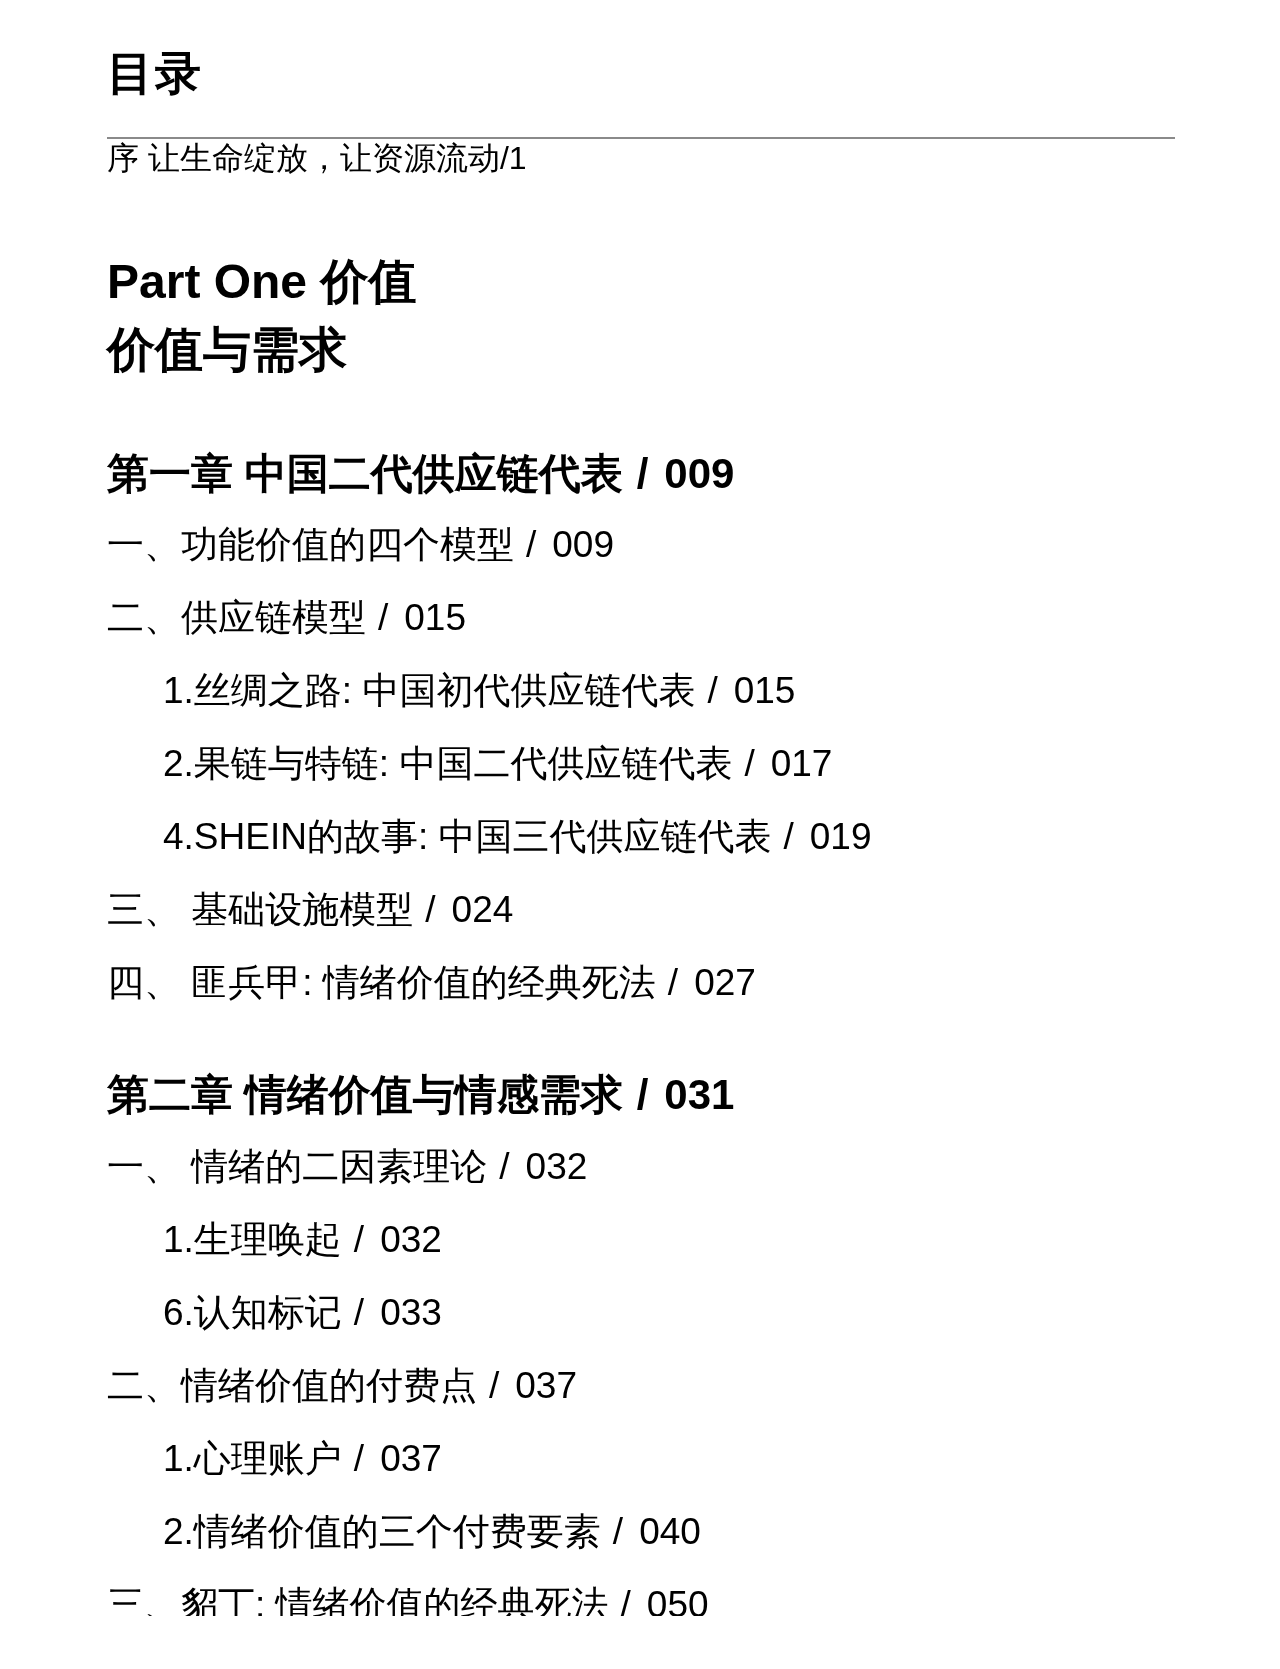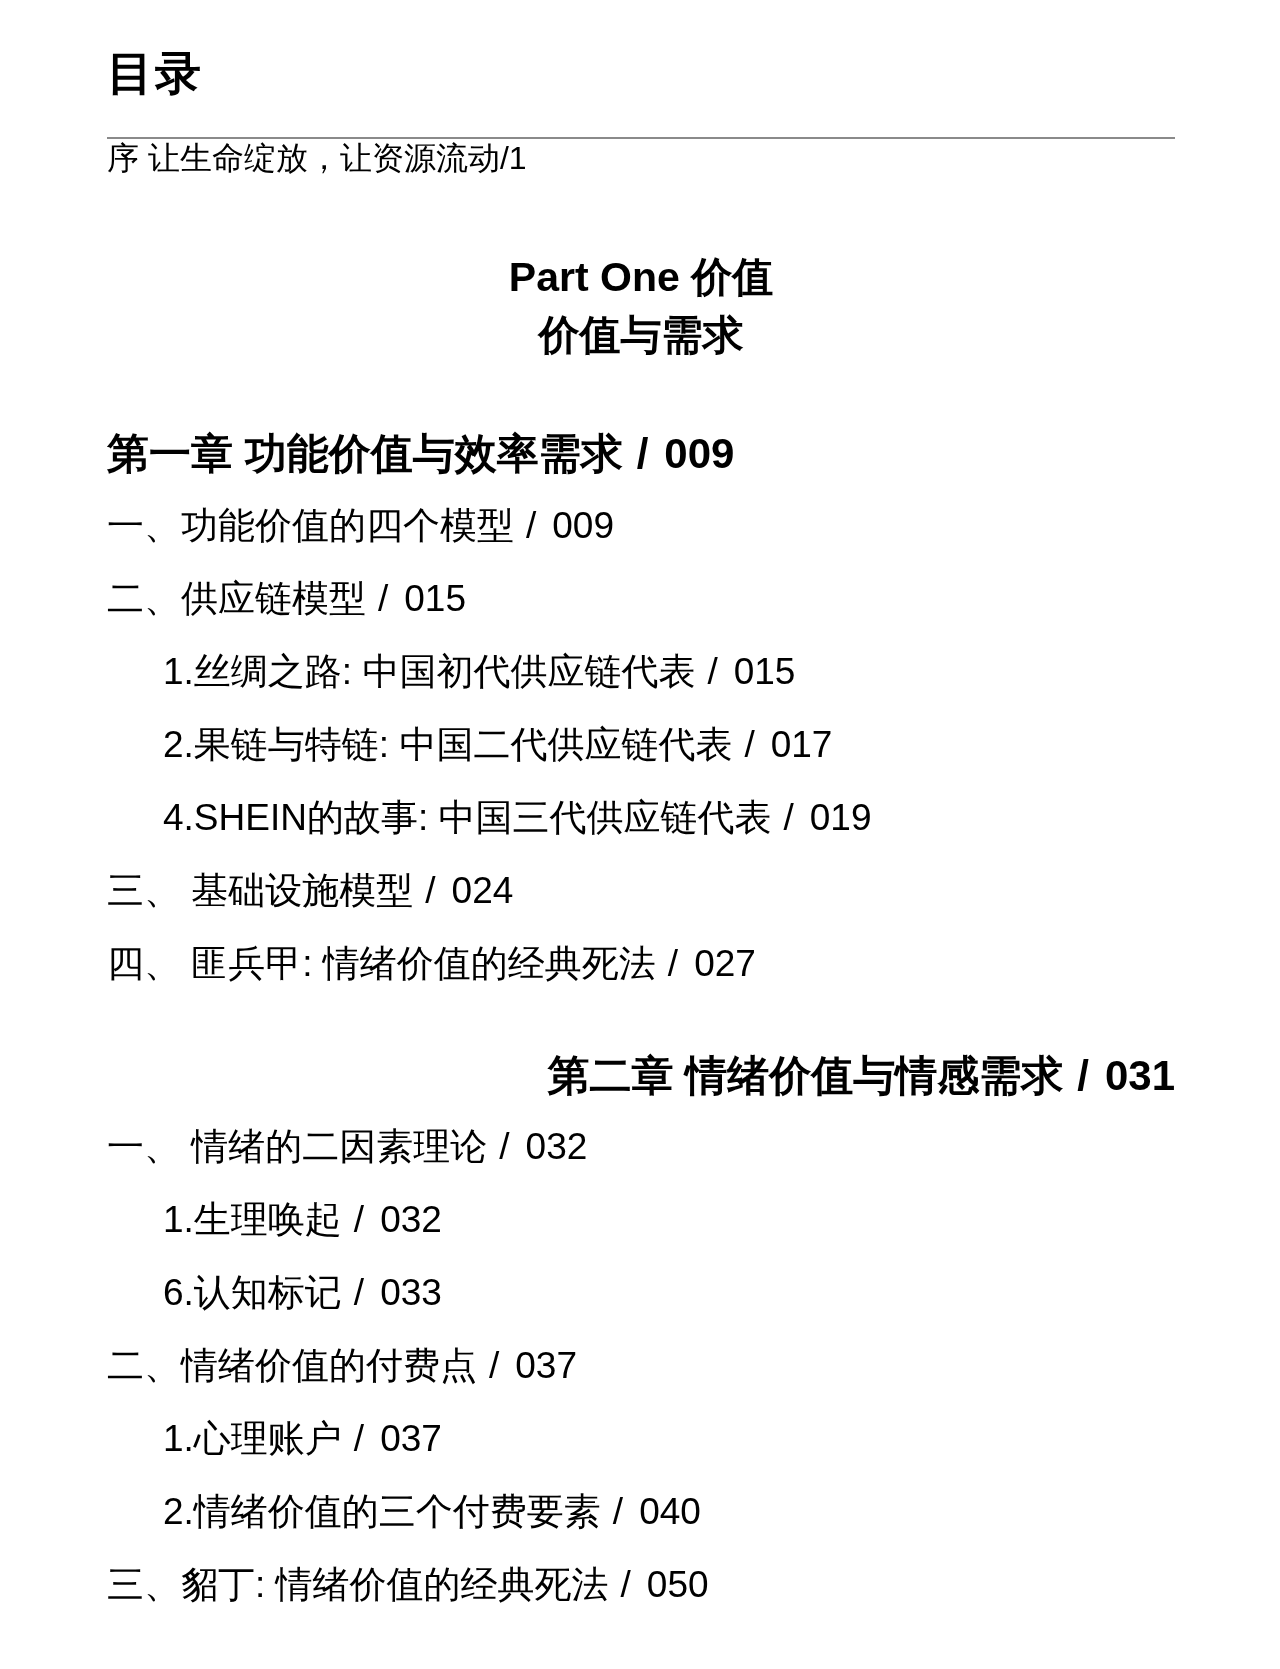--- a/index.html
+++ b/index.html
@@ -28,24 +28,23 @@
     background: #8a8a8a;
     width: 100%;
   }
   .preface {
     font-size: 32px;
     font-weight: 400;
     line-height: 1.2;
   }
   .part-block {
     margin-top: 70px;
-    font-size: 41px;
+    font-size: 48px;
     font-weight: 700;
     line-height: 1.42;
-    text-align: center;
   }
   .chapter-heading {
     margin-top: 64px;
     font-size: 42px;
     font-weight: 700;
     line-height: 1.25;
   }
   .chapter-heading .sep {
     margin: 0 16px 0 14px;
   }
@@ -76,35 +75,35 @@
   <div class="divider"></div>
 
   <div class="preface">序 让生命绽放，让资源流动/1</div>
 
   <div class="part-block">
     <div>Part One 价值</div>
     <div>价值与需求</div>
   </div>
 
   <div class="chapter">
-    <div class="chapter-heading"><span>第一章 功能价值与效率需求</span><span class="sep">/</span><span>009</span></div>
+    <div class="chapter-heading"><span>第一章 中国二代供应链代表</span><span class="sep">/</span><span>009</span></div>
 
     <div class="chapter-items">
       <div class="toc-item"><span>一、功能价值的四个模型</span><span class="sep">/</span><span>009</span></div>
       <div class="toc-item"><span>二、供应链模型</span><span class="sep">/</span><span>015</span></div>
       <div class="toc-item indent1"><span>1.丝绸之路: 中国初代供应链代表</span><span class="sep">/</span><span>015</span></div>
       <div class="toc-item indent1"><span>2.果链与特链: 中国二代供应链代表</span><span class="sep">/</span><span>017</span></div>
       <div class="toc-item indent1"><span>4.SHEIN的故事: 中国三代供应链代表</span><span class="sep">/</span><span>019</span></div>
       <div class="toc-item"><span>三、 基础设施模型</span><span class="sep">/</span><span>024</span></div>
       <div class="toc-item"><span>四、 匪兵甲: 情绪价值的经典死法</span><span class="sep">/</span><span>027</span></div>
     </div>
   </div>
 
   <div class="chapter ch2">
-    <div class="chapter-heading" style="margin-top:0;text-align:right;"><span>第二章 情绪价值与情感需求</span><span class="sep">/</span><span>031</span></div>
+    <div class="chapter-heading" style="margin-top:0;"><span>第二章 情绪价值与情感需求</span><span class="sep">/</span><span>031</span></div>
 
     <div class="chapter-items">
       <div class="toc-item"><span>一、 情绪的二因素理论</span><span class="sep">/</span><span>032</span></div>
       <div class="toc-item indent1"><span>1.生理唤起</span><span class="sep">/</span><span>032</span></div>
       <div class="toc-item indent1"><span>6.认知标记</span><span class="sep">/</span><span>033</span></div>
       <div class="toc-item"><span>二、情绪价值的付费点</span><span class="sep">/</span><span>037</span></div>
       <div class="toc-item indent1"><span>1.心理账户</span><span class="sep">/</span><span>037</span></div>
       <div class="toc-item indent1"><span>2.情绪价值的三个付费要素</span><span class="sep">/</span><span>040</span></div>
       <div class="toc-item"><span>三、貂丁: 情绪价值的经典死法</span><span class="sep">/</span><span>050</span></div>
     </div>

